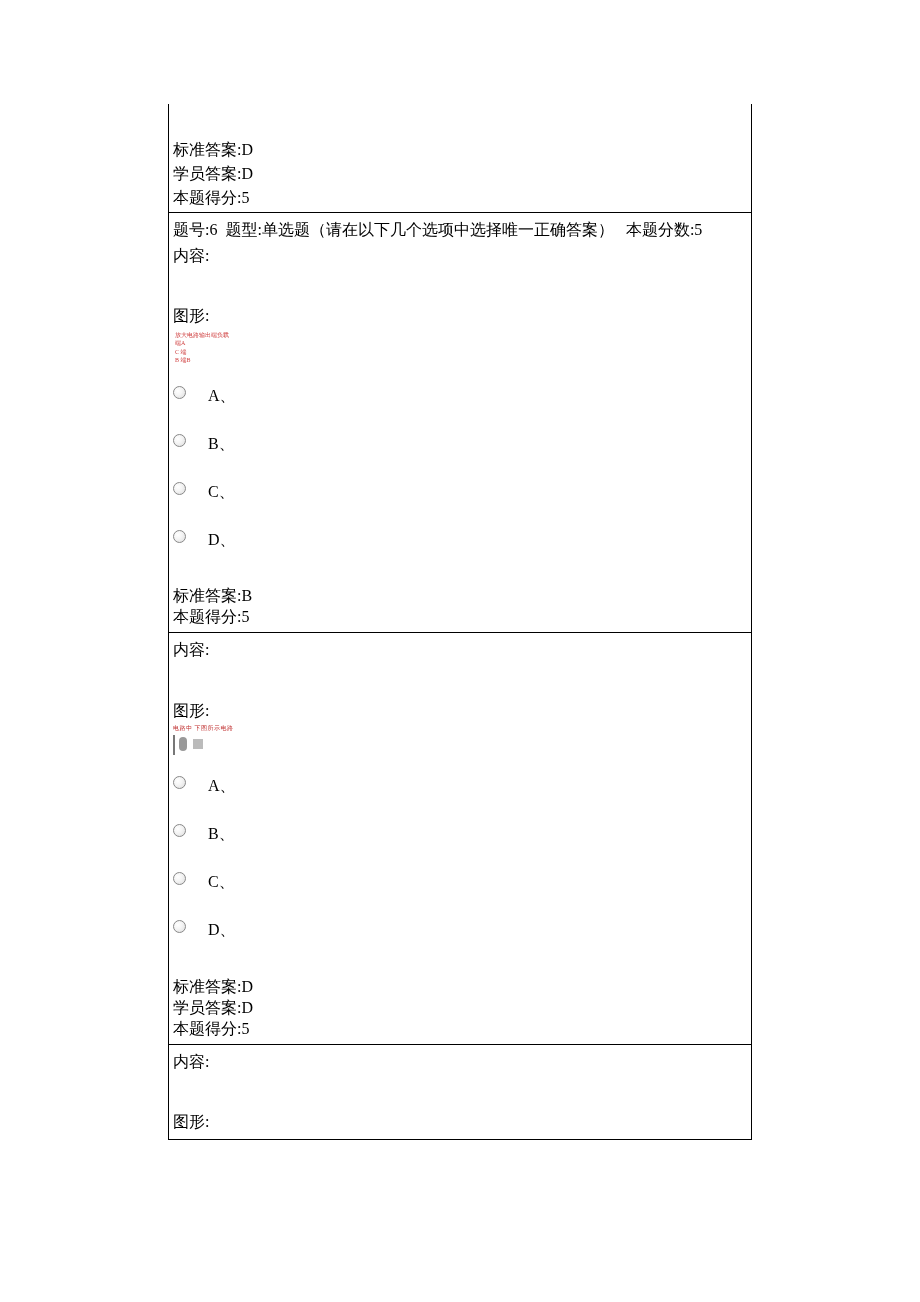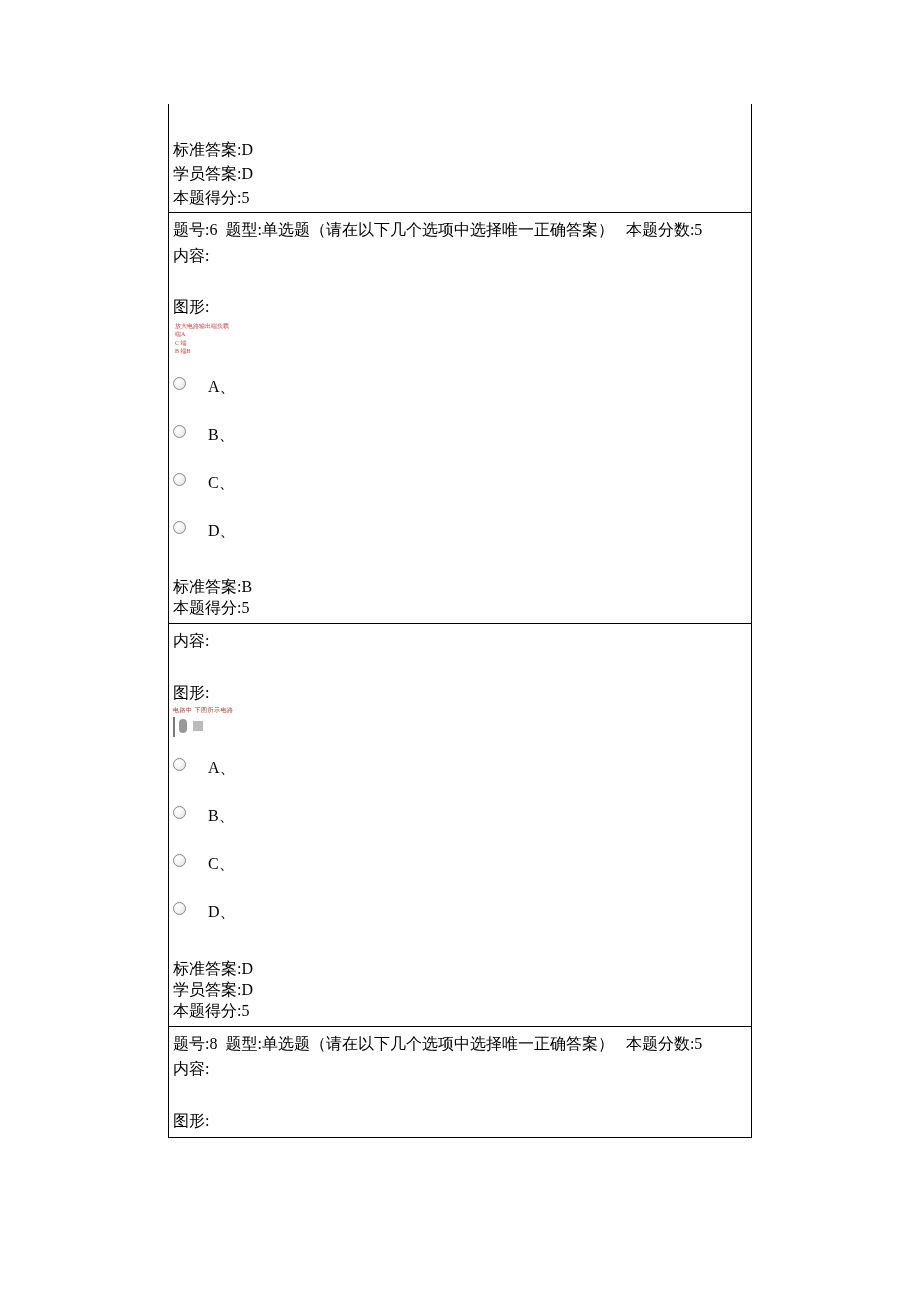--- a/index.html
+++ b/index.html
@@ -26,21 +26,21 @@
     .section:first-child {
       border-top: none;
     }
     .answer-block {
       padding: 0 4px 2px 4px;
       line-height: 1.5;
     }
     .bold { font-weight: normal; }
     .header-line { line-height: 1.6; }
     .content-label { line-height: 1.6; }
-    .figure-label { margin-top: 26px; line-height: 1.6; }
+    .figure-label { margin-top: 35px; line-height: 1.6; }
     .figure-placeholder {
       font-size: 6px;
       color: #d04040;
       line-height: 1.4;
       margin-top: 2px;
       margin-bottom: 8px;
       padding-left: 2px;
     }
     .options {
       margin-top: 6px;
@@ -169,22 +169,17 @@
     </div>
     <div>
       <span class="bold">学员答案:</span><span>D</span>
     </div>
     <div>
       <span class="bold">本题得分:</span><span>5</span>
     </div>
   </div>
 
   <div class="section" style="border-bottom:none;">
-    <div class="header-line">
-      <span class="bold">题号:</span><span>8</span>
-      &nbsp;<span class="bold">题型:</span><span>单选题（请在以下几个选项中选择唯一正确答案）</span>
-      &nbsp;&nbsp;<span class="bold">本题分数:</span><span>5</span>
-    </div>
     <div class="content-label bold">内容:</div>
     <div class="figure-label bold">图形:</div>
   </div>
 
 </div>
 
 </body></html>

